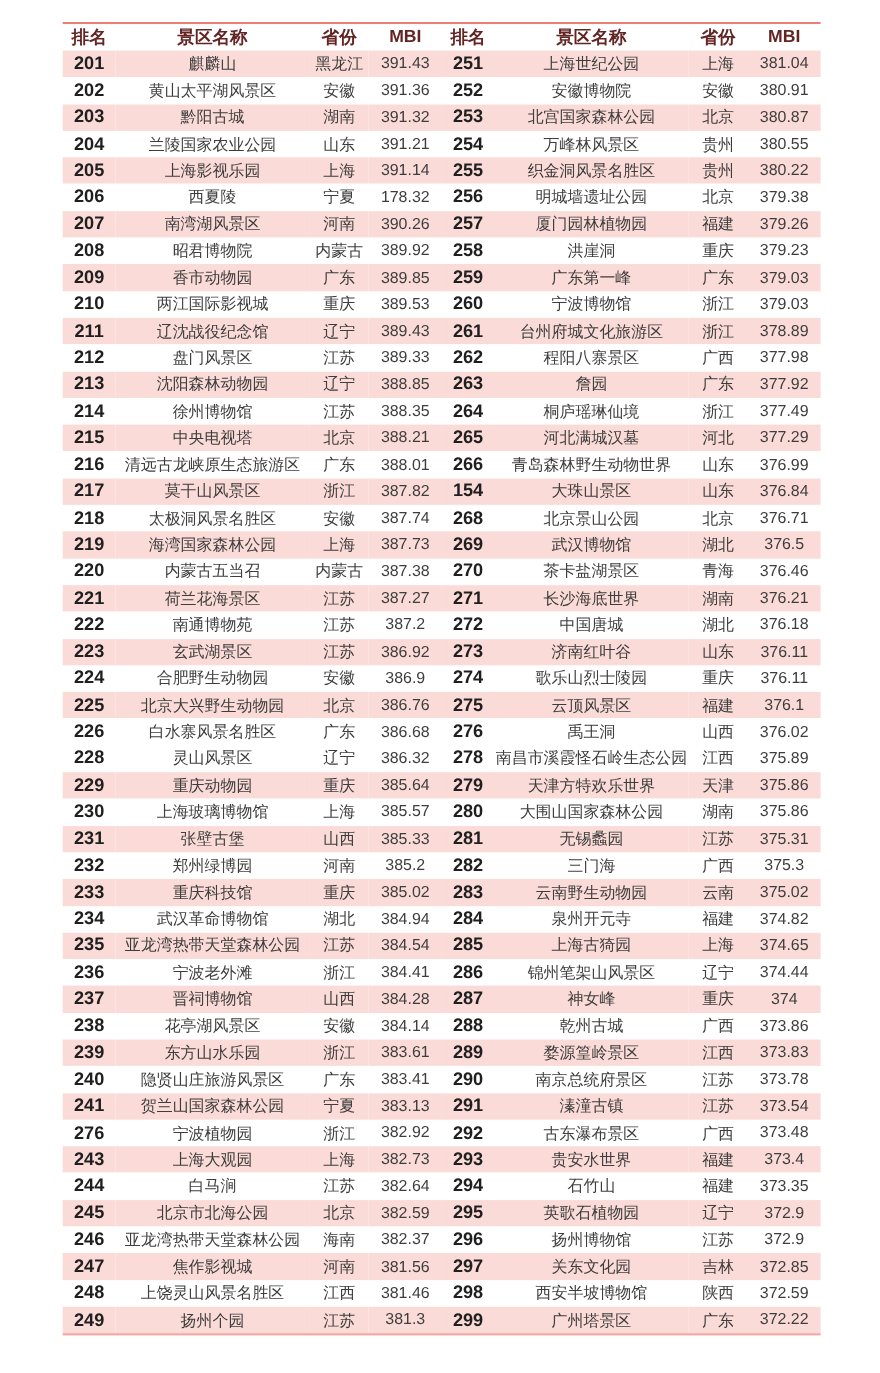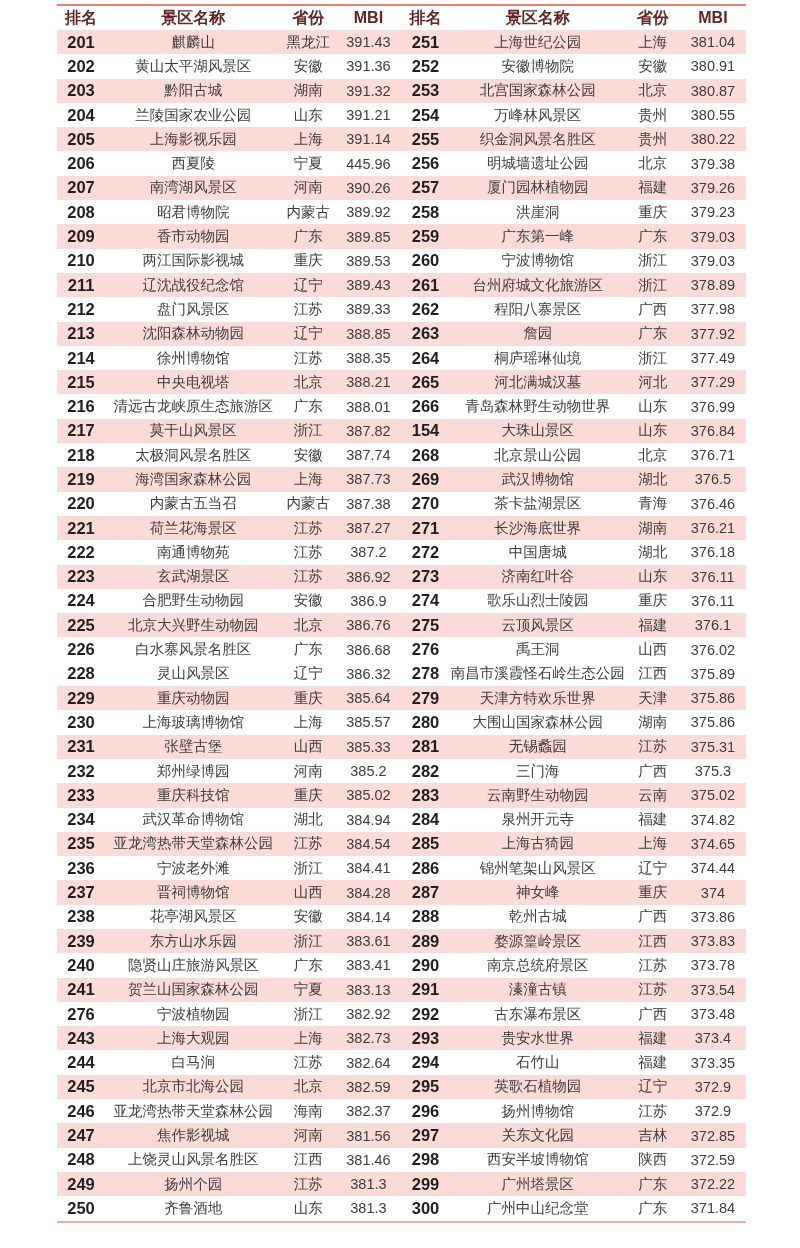--- a/index.html
+++ b/index.html
@@ -3,21 +3,21 @@
 <meta charset="utf-8">
 <style>
   html,body{margin:0;padding:0;}
   body{
     width:800px;height:1248px;
     background:#ffffff;
     font-family:"Liberation Sans","DejaVu Sans",sans-serif;
     overflow:hidden;
   }
   .table-wrap{
-    position:absolute;left:57px;top:4px;width:689px;
+    position:absolute;left:57px;top:20px;width:689px;
   }
   .accent-line{height:2px;background:#ec7e74;width:100%;}
   table.ranking{
     width:689px;border-collapse:collapse;table-layout:fixed;
   }
   table.ranking th{
     height:24px;padding:0;vertical-align:middle;text-align:center;
     font-size:16px;font-weight:bold;color:#632523;background:#ffffff;
   }
   table.ranking td{
@@ -112,21 +112,21 @@
           <td>391.14</td>
           <td class="rank">255</td>
           <td>织金洞风景名胜区</td>
           <td>贵州</td>
           <td>380.22</td>
         </tr>
         <tr class="plain">
           <td class="rank">206</td>
           <td>西夏陵</td>
           <td>宁夏</td>
-          <td>445.96</td>
+          <td>178.32</td>
           <td class="rank">256</td>
           <td>明城墙遗址公园</td>
           <td>北京</td>
           <td>379.38</td>
         </tr>
         <tr class="stripe">
           <td class="rank">207</td>
           <td>南湾湖风景区</td>
           <td>河南</td>
           <td>390.26</td>
@@ -538,26 +538,16 @@
         <tr class="stripe">
           <td class="rank">249</td>
           <td>扬州个园</td>
           <td>江苏</td>
           <td>381.3</td>
           <td class="rank">299</td>
           <td>广州塔景区</td>
           <td>广东</td>
           <td>372.22</td>
         </tr>
-        <tr class="plain">
-          <td class="rank">250</td>
-          <td>齐鲁酒地</td>
-          <td>山东</td>
-          <td>381.3</td>
-          <td class="rank">300</td>
-          <td>广州中山纪念堂</td>
-          <td>广东</td>
-          <td>371.84</td>
-        </tr>
       </tbody>
   </table>
   <div class="bottom-line"></div>
 </div>
 
 </body></html>

